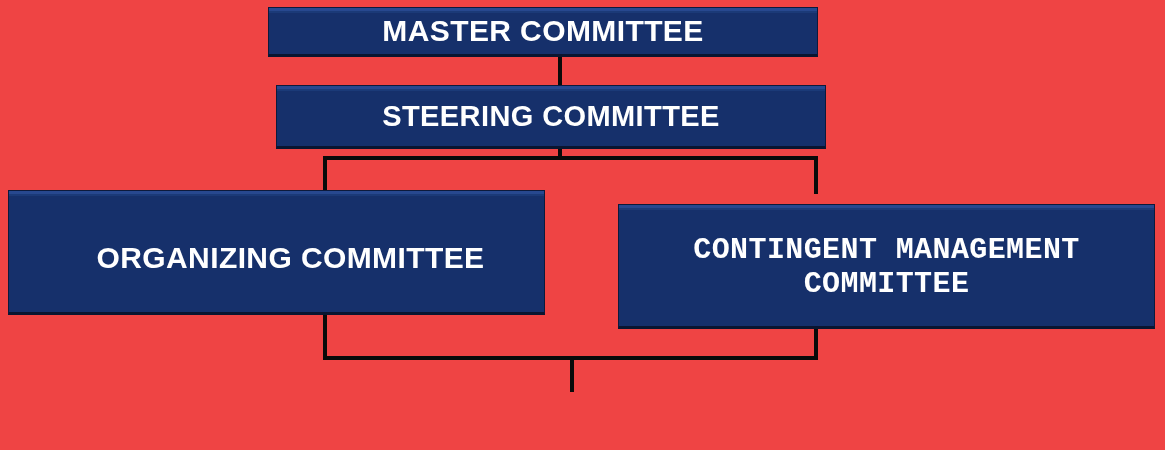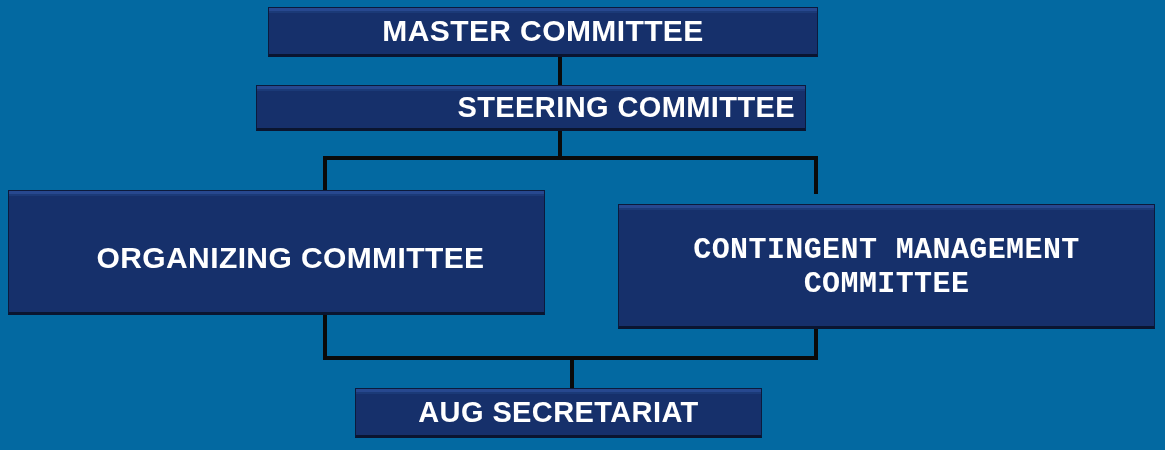--- a/index.html
+++ b/index.html
@@ -7,21 +7,21 @@
     padding: 0;
     background: #ffffff;
   }
   body {
     font-family: "Liberation Sans", sans-serif;
   }
   #chart-canvas {
     position: relative;
     width: 1165px;
     height: 450px;
-    background: #0369a1;
+    background: #ef4444;
     overflow: hidden;
   }
 
   
   .connector {
     position: absolute;
     background: #0a0a0a;
   }
 
   
@@ -81,29 +81,26 @@
   <div class="connector" style="left:814px; top:312px; width:4px; height:48px;"></div>
 
   <div class="connector" style="left:323px; top:356px; width:495px; height:4px;"></div>
 
   <div class="connector" style="left:570px; top:356px; width:4px; height:36px;"></div>
 
   <div class="org-box box-master" style="left:268px; top:7px; width:550px; height:50px;">
     <span class="box-label">MASTER COMMITTEE</span>
   </div>
 
-  <div class="org-box box-steering" style="left:256px; top:85px; width:550px; height:46px;justify-content:flex-end;">
+  <div class="org-box box-steering" style="left:276px; top:85px; width:550px; height:64px;">
     <span class="box-label">STEERING COMMITTEE</span>
   </div>
 
   <div class="org-box box-org" style="left:8px; top:190px; width:537px; height:125px;padding-left:28px;">
     <span class="box-label">ORGANIZING COMMITTEE</span>
   </div>
 
   <div class="org-box box-contmgmt" style="left:618px; top:204px; width:537px; height:125px;font-family:Liberation Mono, monospace;">
     <span class="box-label">CONTINGENT MANAGEMENT COMMITTEE</span>
   </div>
 
-  <div class="org-box box-aug" style="left:355px; top:388px; width:407px; height:50px;">
-    <span class="box-label">AUG SECRETARIAT</span>
-  </div>
 
 </div>
 
 </body></html>

